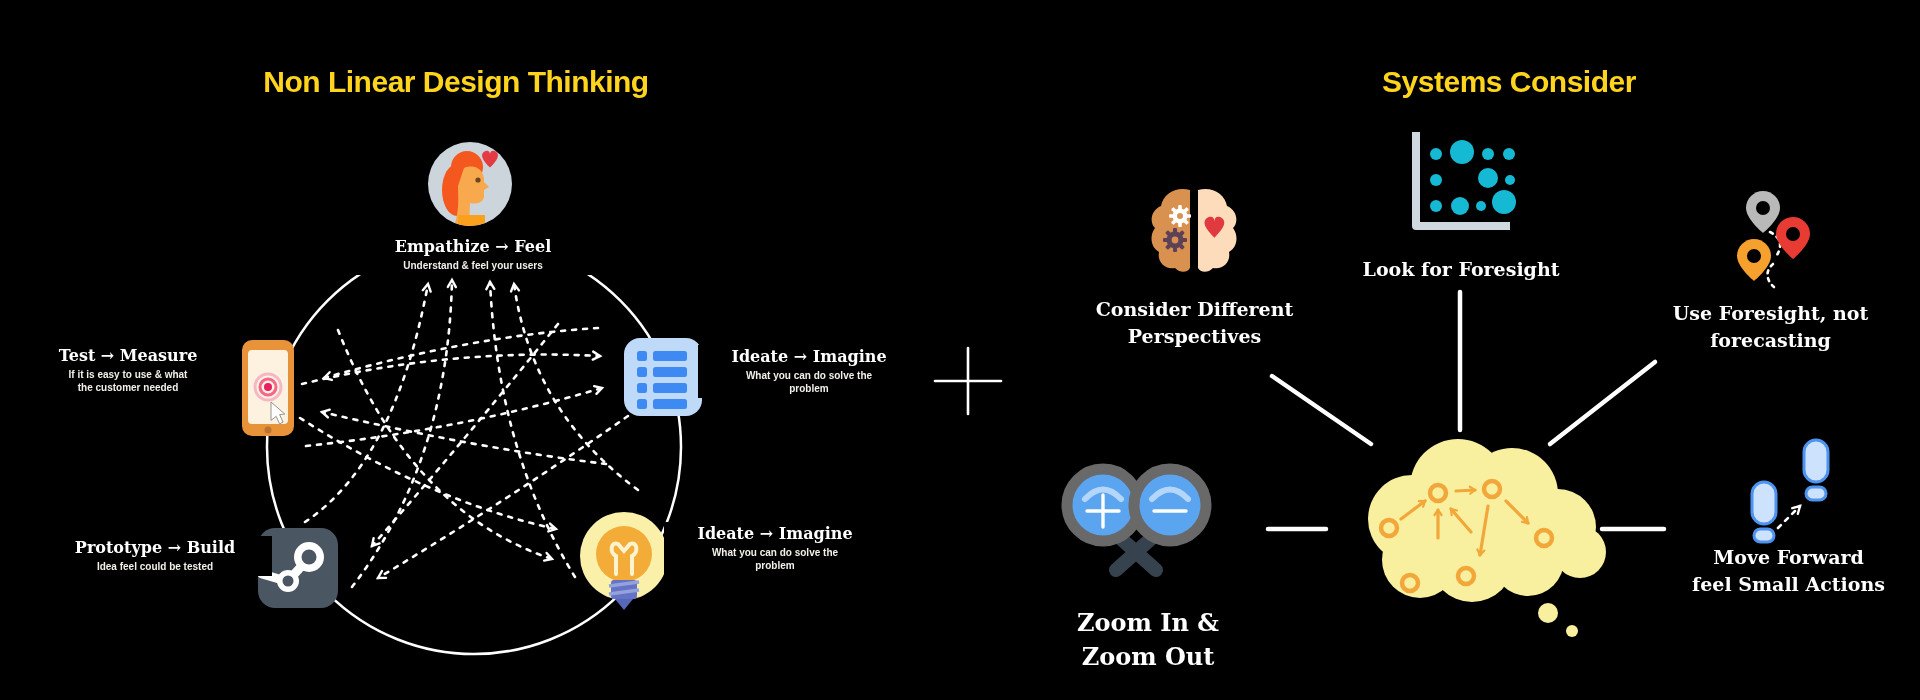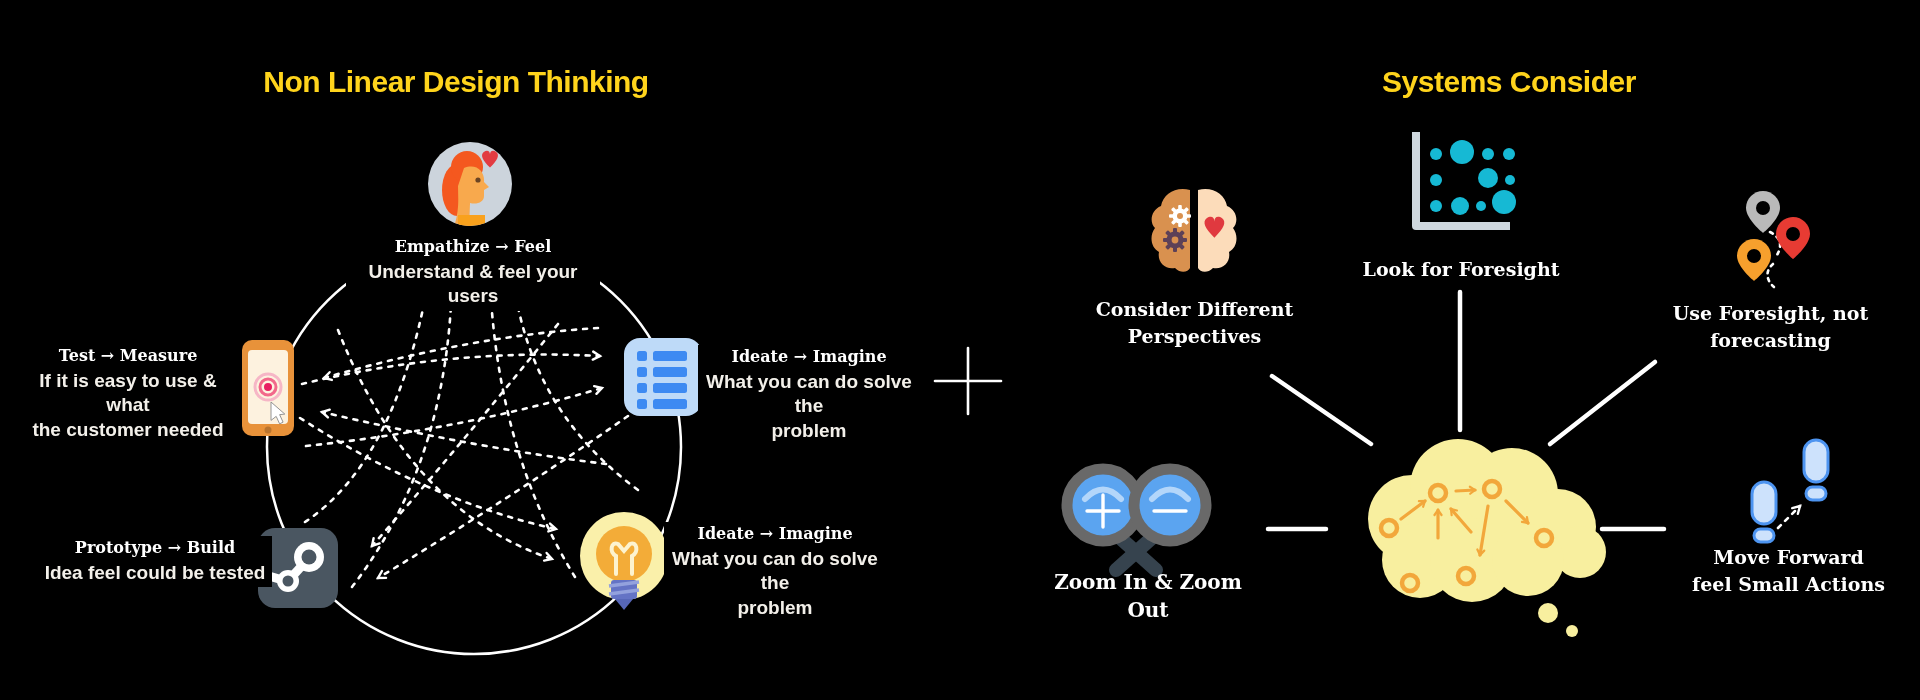--- a/index.html
+++ b/index.html
@@ -5,21 +5,21 @@
   html,body{margin:0;padding:0;background:#000;}
   .stage{position:relative;width:1920px;height:700px;background:#000;overflow:hidden;
          font-family:"Liberation Sans",sans-serif;margin-top:32px;}
   .abs{position:absolute;}
   .underlay{position:absolute;left:0;top:0;}
   .big-title{position:absolute;text-align:center;font-weight:bold;font-size:30px;
              letter-spacing:-0.5px;color:#ffd41c;font-family:"Liberation Sans",sans-serif;}
   .node-label{position:absolute;text-align:center;background:#000;padding:2px 4px;}
   .ntitle{font-family:"DejaVu Serif",serif;font-weight:700;font-size:16px;color:#ffffff;
           white-space:nowrap;text-align:center;}
-  .nsub{font-family:"Liberation Sans",sans-serif;font-weight:700;font-size:19px;
+  .nsub{font-family:"Liberation Sans",sans-serif;font-weight:700;font-size:10px;
         color:#f3f0ea;line-height:1.28;margin-top:4px;}
   .rlabel{position:absolute;text-align:center;font-family:"DejaVu Serif",serif;
           font-weight:700;font-size:19px;color:#ffffff;line-height:1.4;}
   svg{display:block;}
 </style>
 </head>
 <body>
 
 <div class="stage">
 
@@ -275,21 +275,21 @@
       <path d="M29,41 Q47,22 65,41" fill="none" stroke="#b3d6fa" stroke-width="6" stroke-linecap="round"></path>
       <line x1="47" y1="37" x2="47" y2="69" stroke="#ffffff" stroke-width="3.4" stroke-linecap="round"></line>
       <line x1="31" y1="53" x2="63" y2="53" stroke="#ffffff" stroke-width="3.4" stroke-linecap="round"></line>
     </g>
     <g>
       <circle cx="114" cy="47" r="36" fill="#5ba4f0" stroke="#696969" stroke-width="11"></circle>
       <path d="M96,41 Q114,22 132,41" fill="none" stroke="#b3d6fa" stroke-width="6" stroke-linecap="round"></path>
       <line x1="98" y1="53" x2="130" y2="53" stroke="#ffffff" stroke-width="3.4" stroke-linecap="round"></line>
     </g>
   </svg>
-  <div class="rlabel" style="left:1042px;top:536px;width:212px;font-size:20px;text-align:center;">
+  <div class="rlabel" style="left:1042px;top:574px;width:212px;font-size:24px;text-align:center;">
     <div>Zoom In &amp; Zoom Out</div>
   </div>
 
   <svg class="abs" style="left:1738px;top:396px;" width="100" height="116" viewBox="0 0 100 116">
     <defs>
       <marker id="mWf" markerUnits="userSpaceOnUse" markerWidth="14" markerHeight="14" refX="9" refY="6" orient="auto">
         <path d="M2,2 L9,6 L2,10" fill="none" stroke="#ffffff" stroke-width="2.4" stroke-linecap="round"></path>
       </marker>
     </defs>
     <g fill="#cde2fc" stroke="#4d94f0" stroke-width="3">

